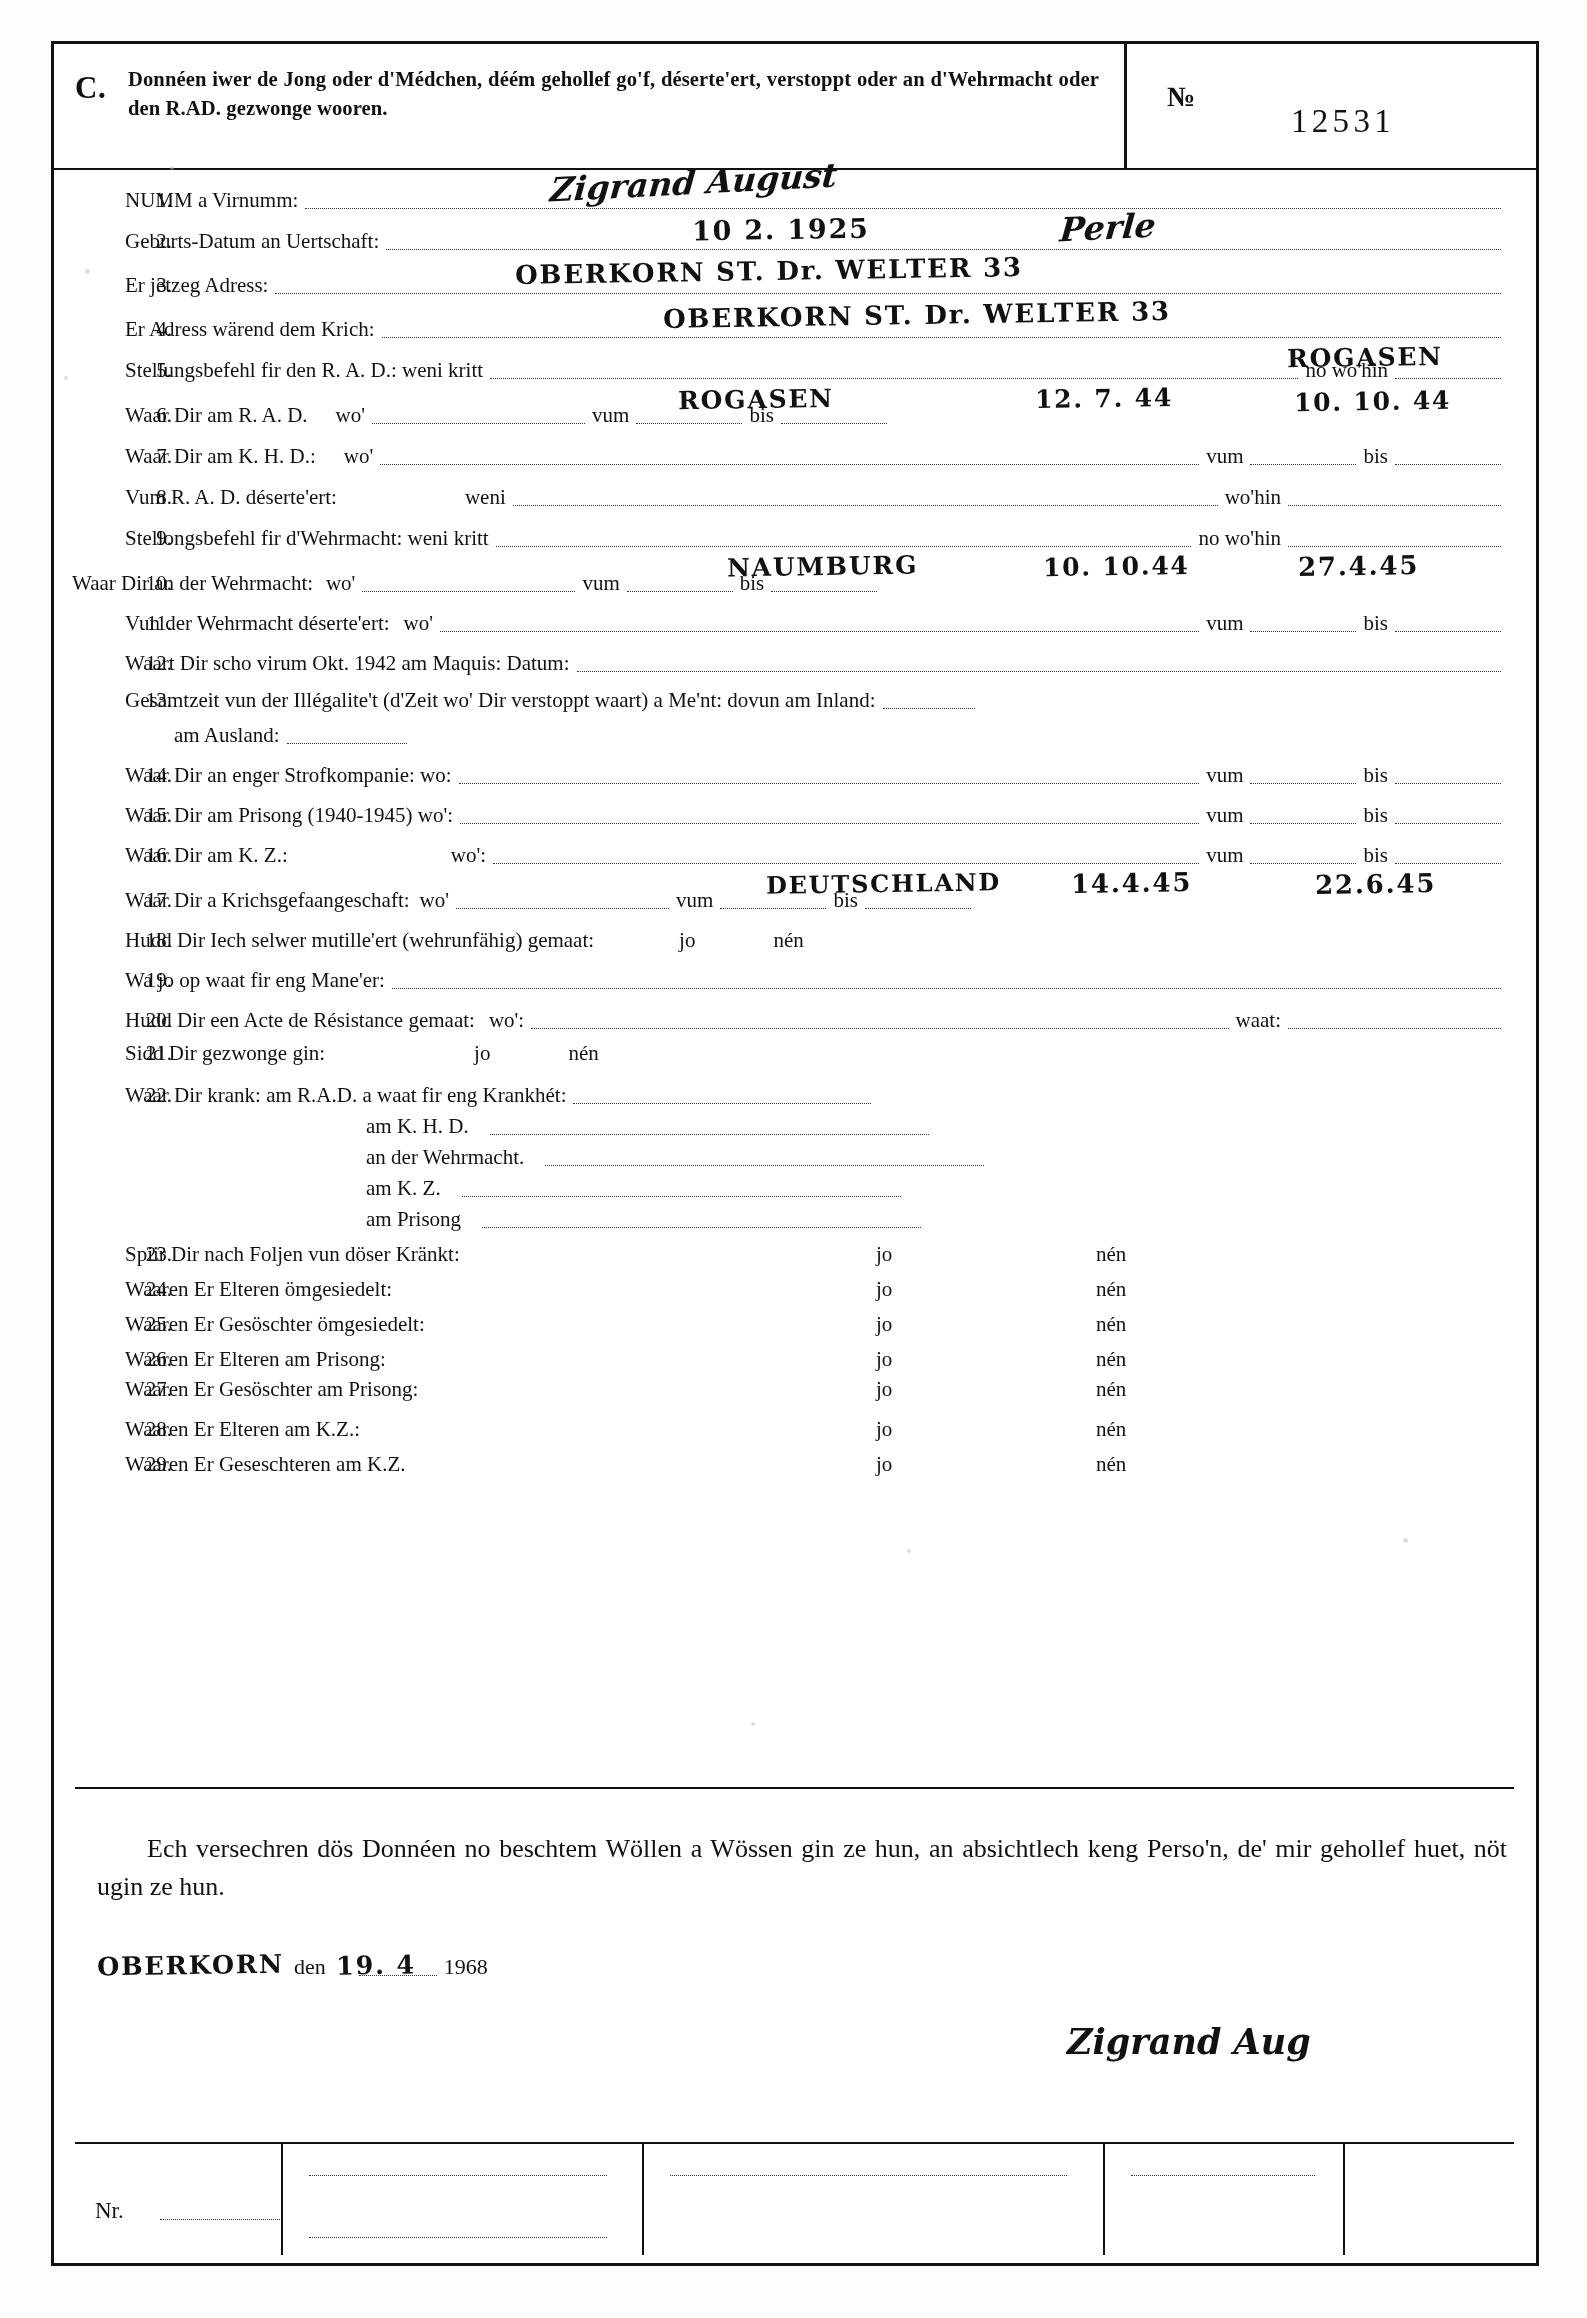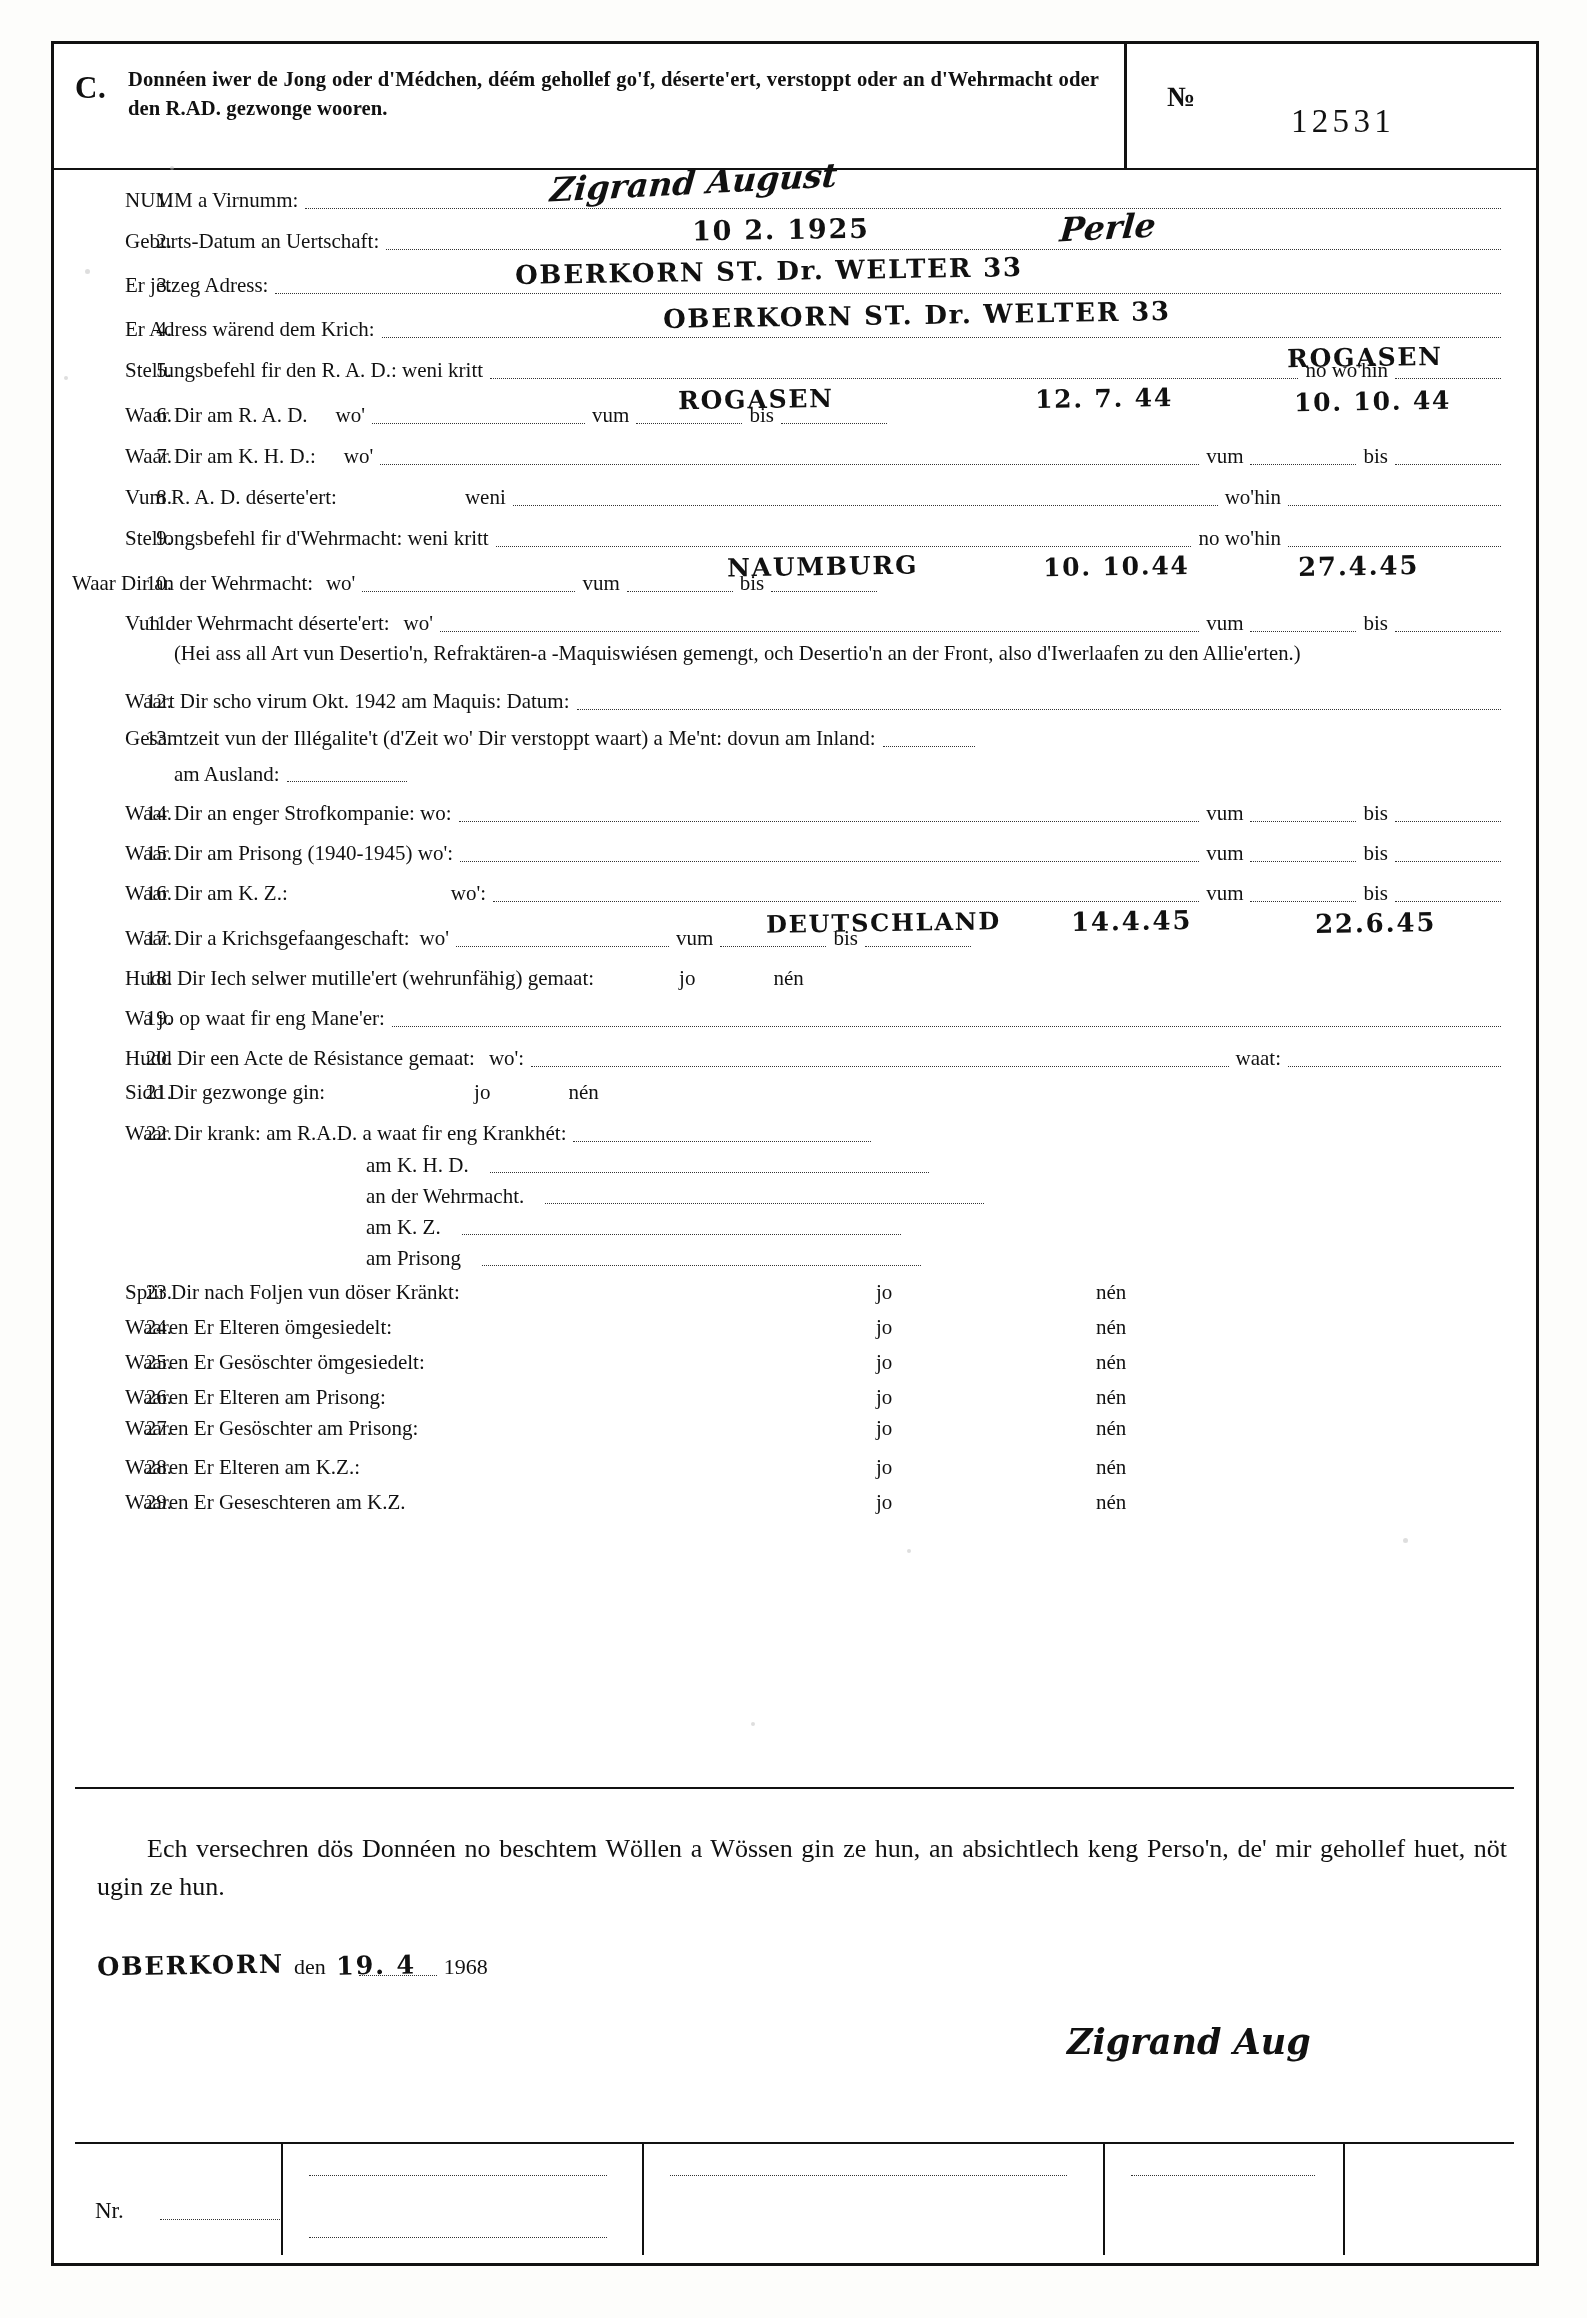--- a/index.html
+++ b/index.html
@@ -344,21 +344,20 @@
           <span class="num">11.</span>
           <span class="lbl">Vun der Wehrmacht déserte'ert:</span>
           <span class="gap" style="flex:0 0 14px;"></span>
           <span class="lbl">wo'</span>
           <span class="dots"></span>
           <span class="lbl">vum</span>
           <span class="dots short"></span>
           <span class="lbl">bis</span>
           <span class="dots short"></span>
         </div>
-        <div class="note">(Hei ass all Art vun Desertio'n, Refraktären-a -Maquiswiésen gemengt, och Desertio'n an der Front, also d'Iwerlaafen zu den Allie'erten.)</div>
 
         <div class="row" style="min-height:40px;">
           <span class="num">12.</span>
           <span class="lbl">Waart Dir scho virum Okt. 1942 am Maquis: Datum:</span>
           <span class="dots"></span>
         </div>
 
         <div class="row" style="min-height:37px;">
           <span class="num">13.</span>
           <span class="lbl">Gesamtzeit vun der Illégalite't (d'Zeit wo' Dir verstoppt waart) a Me'nt: dovun am Inland:</span>

